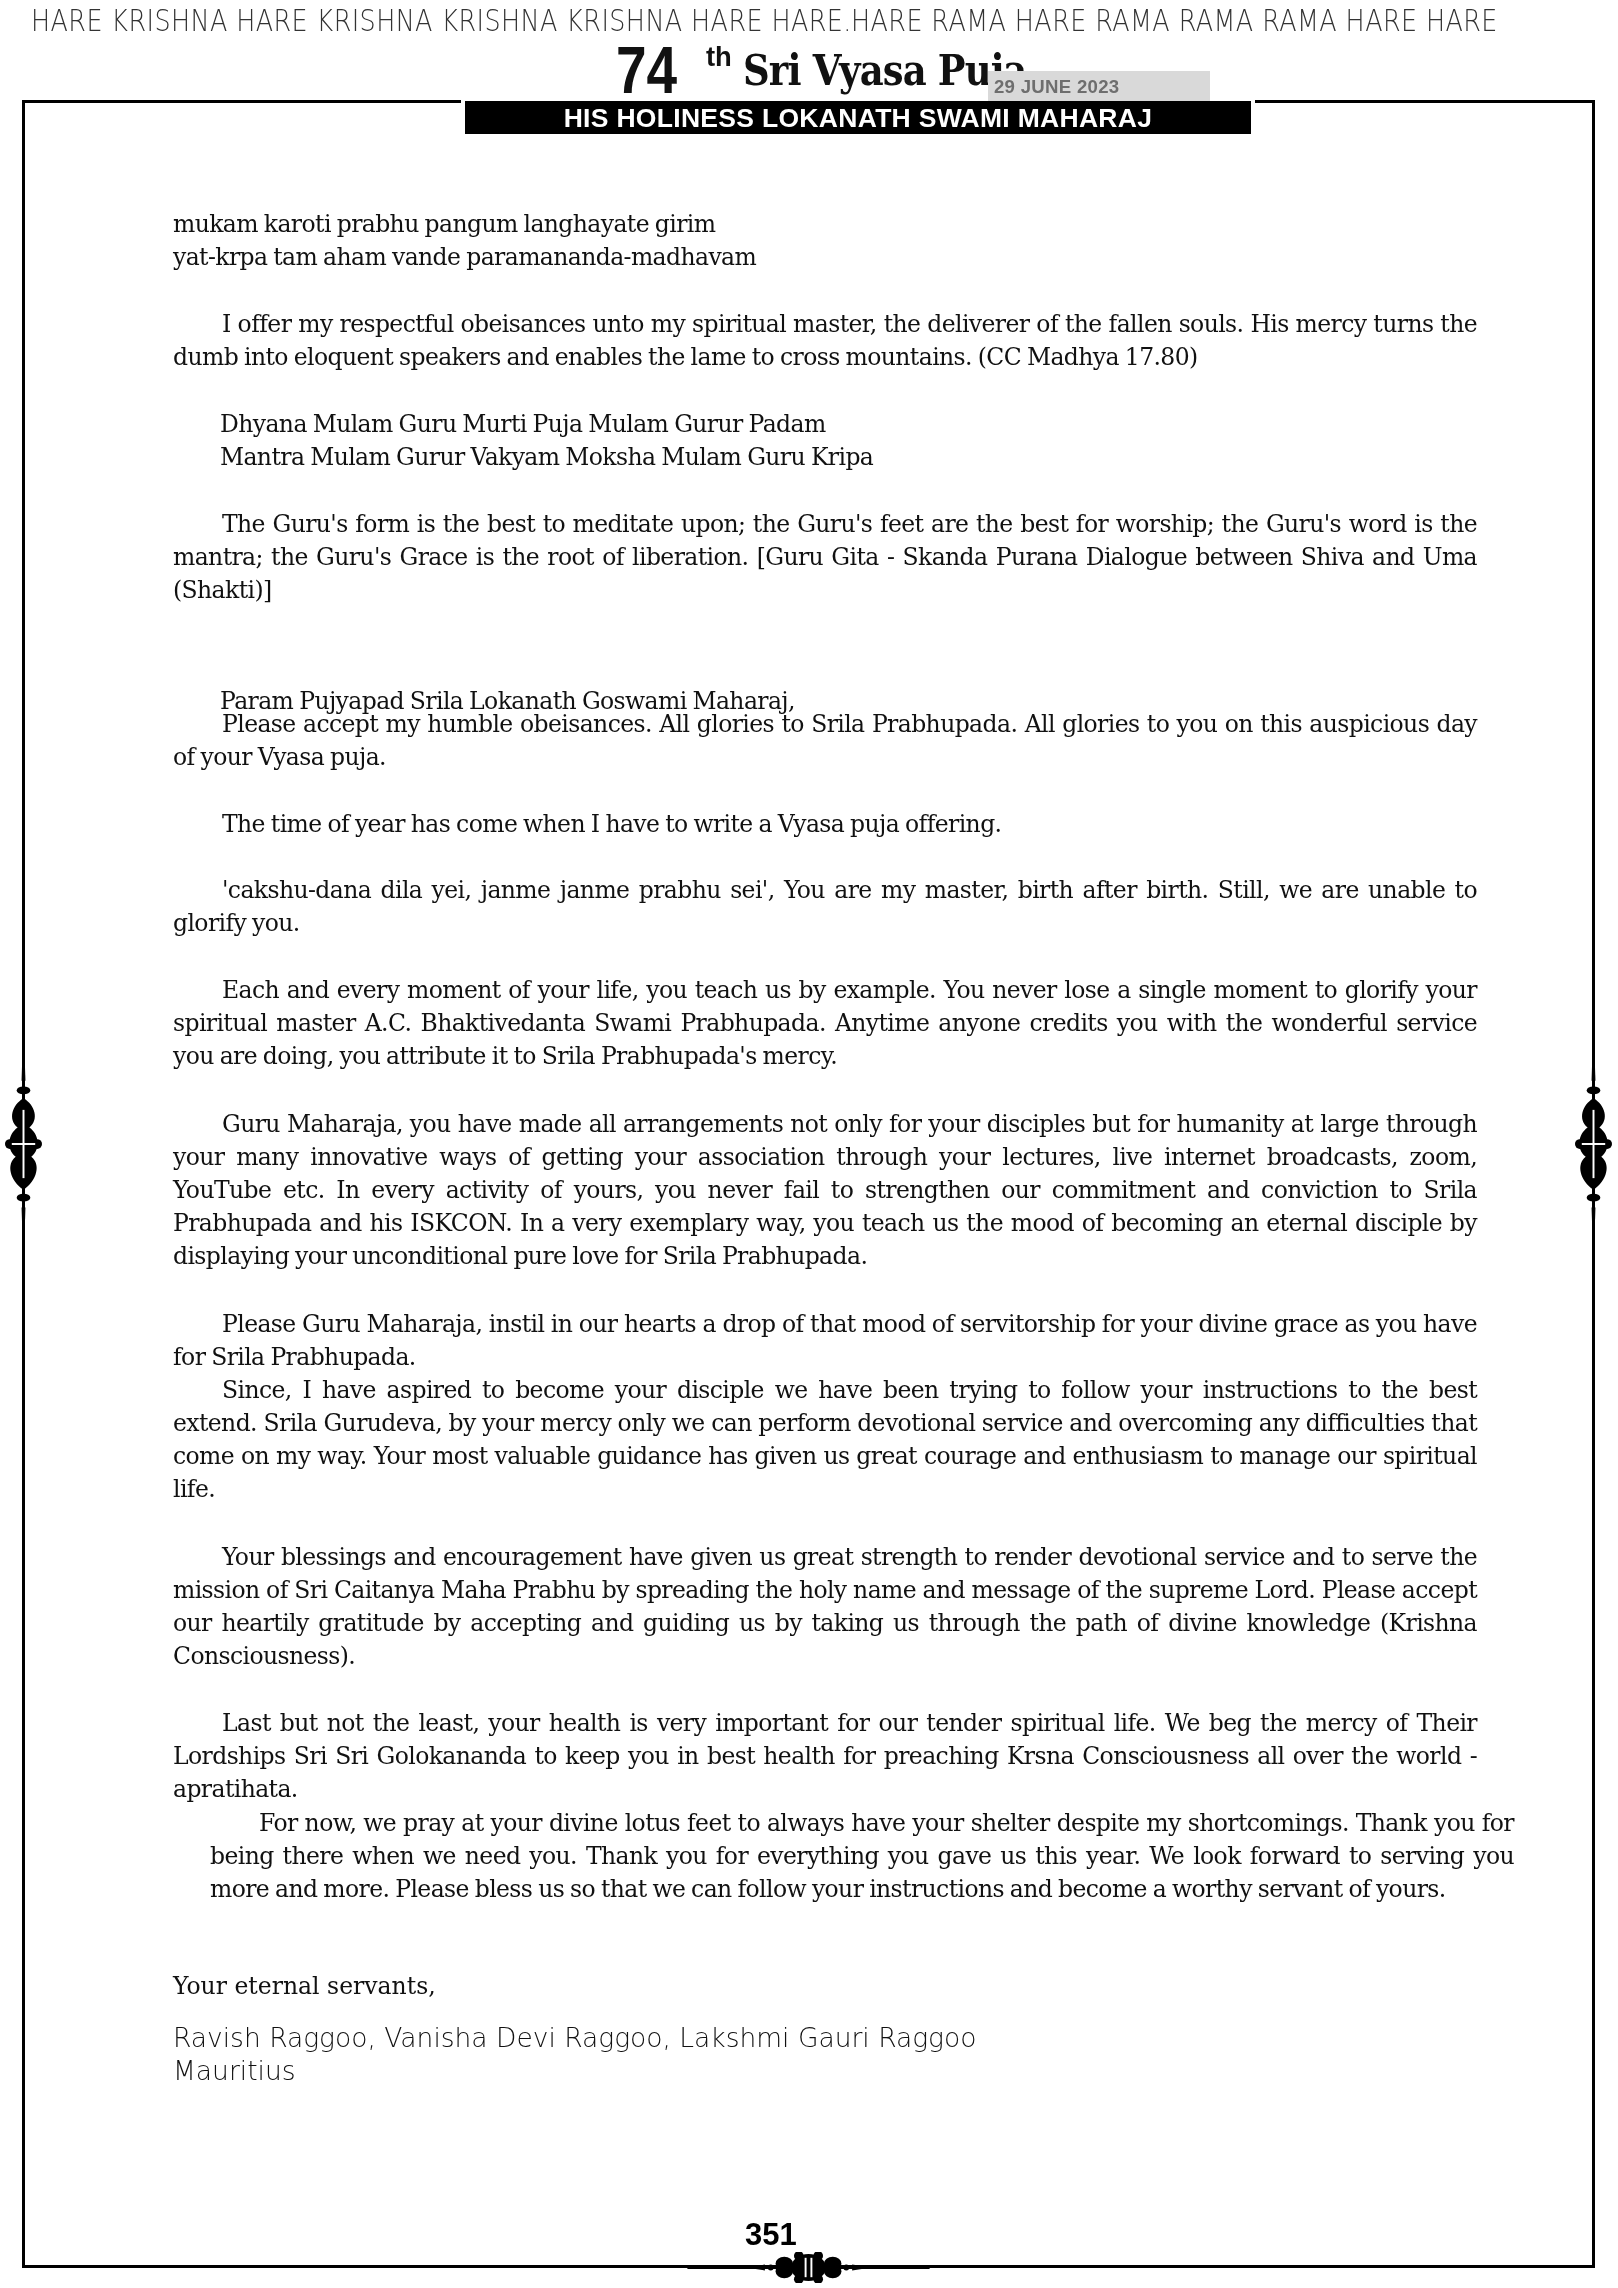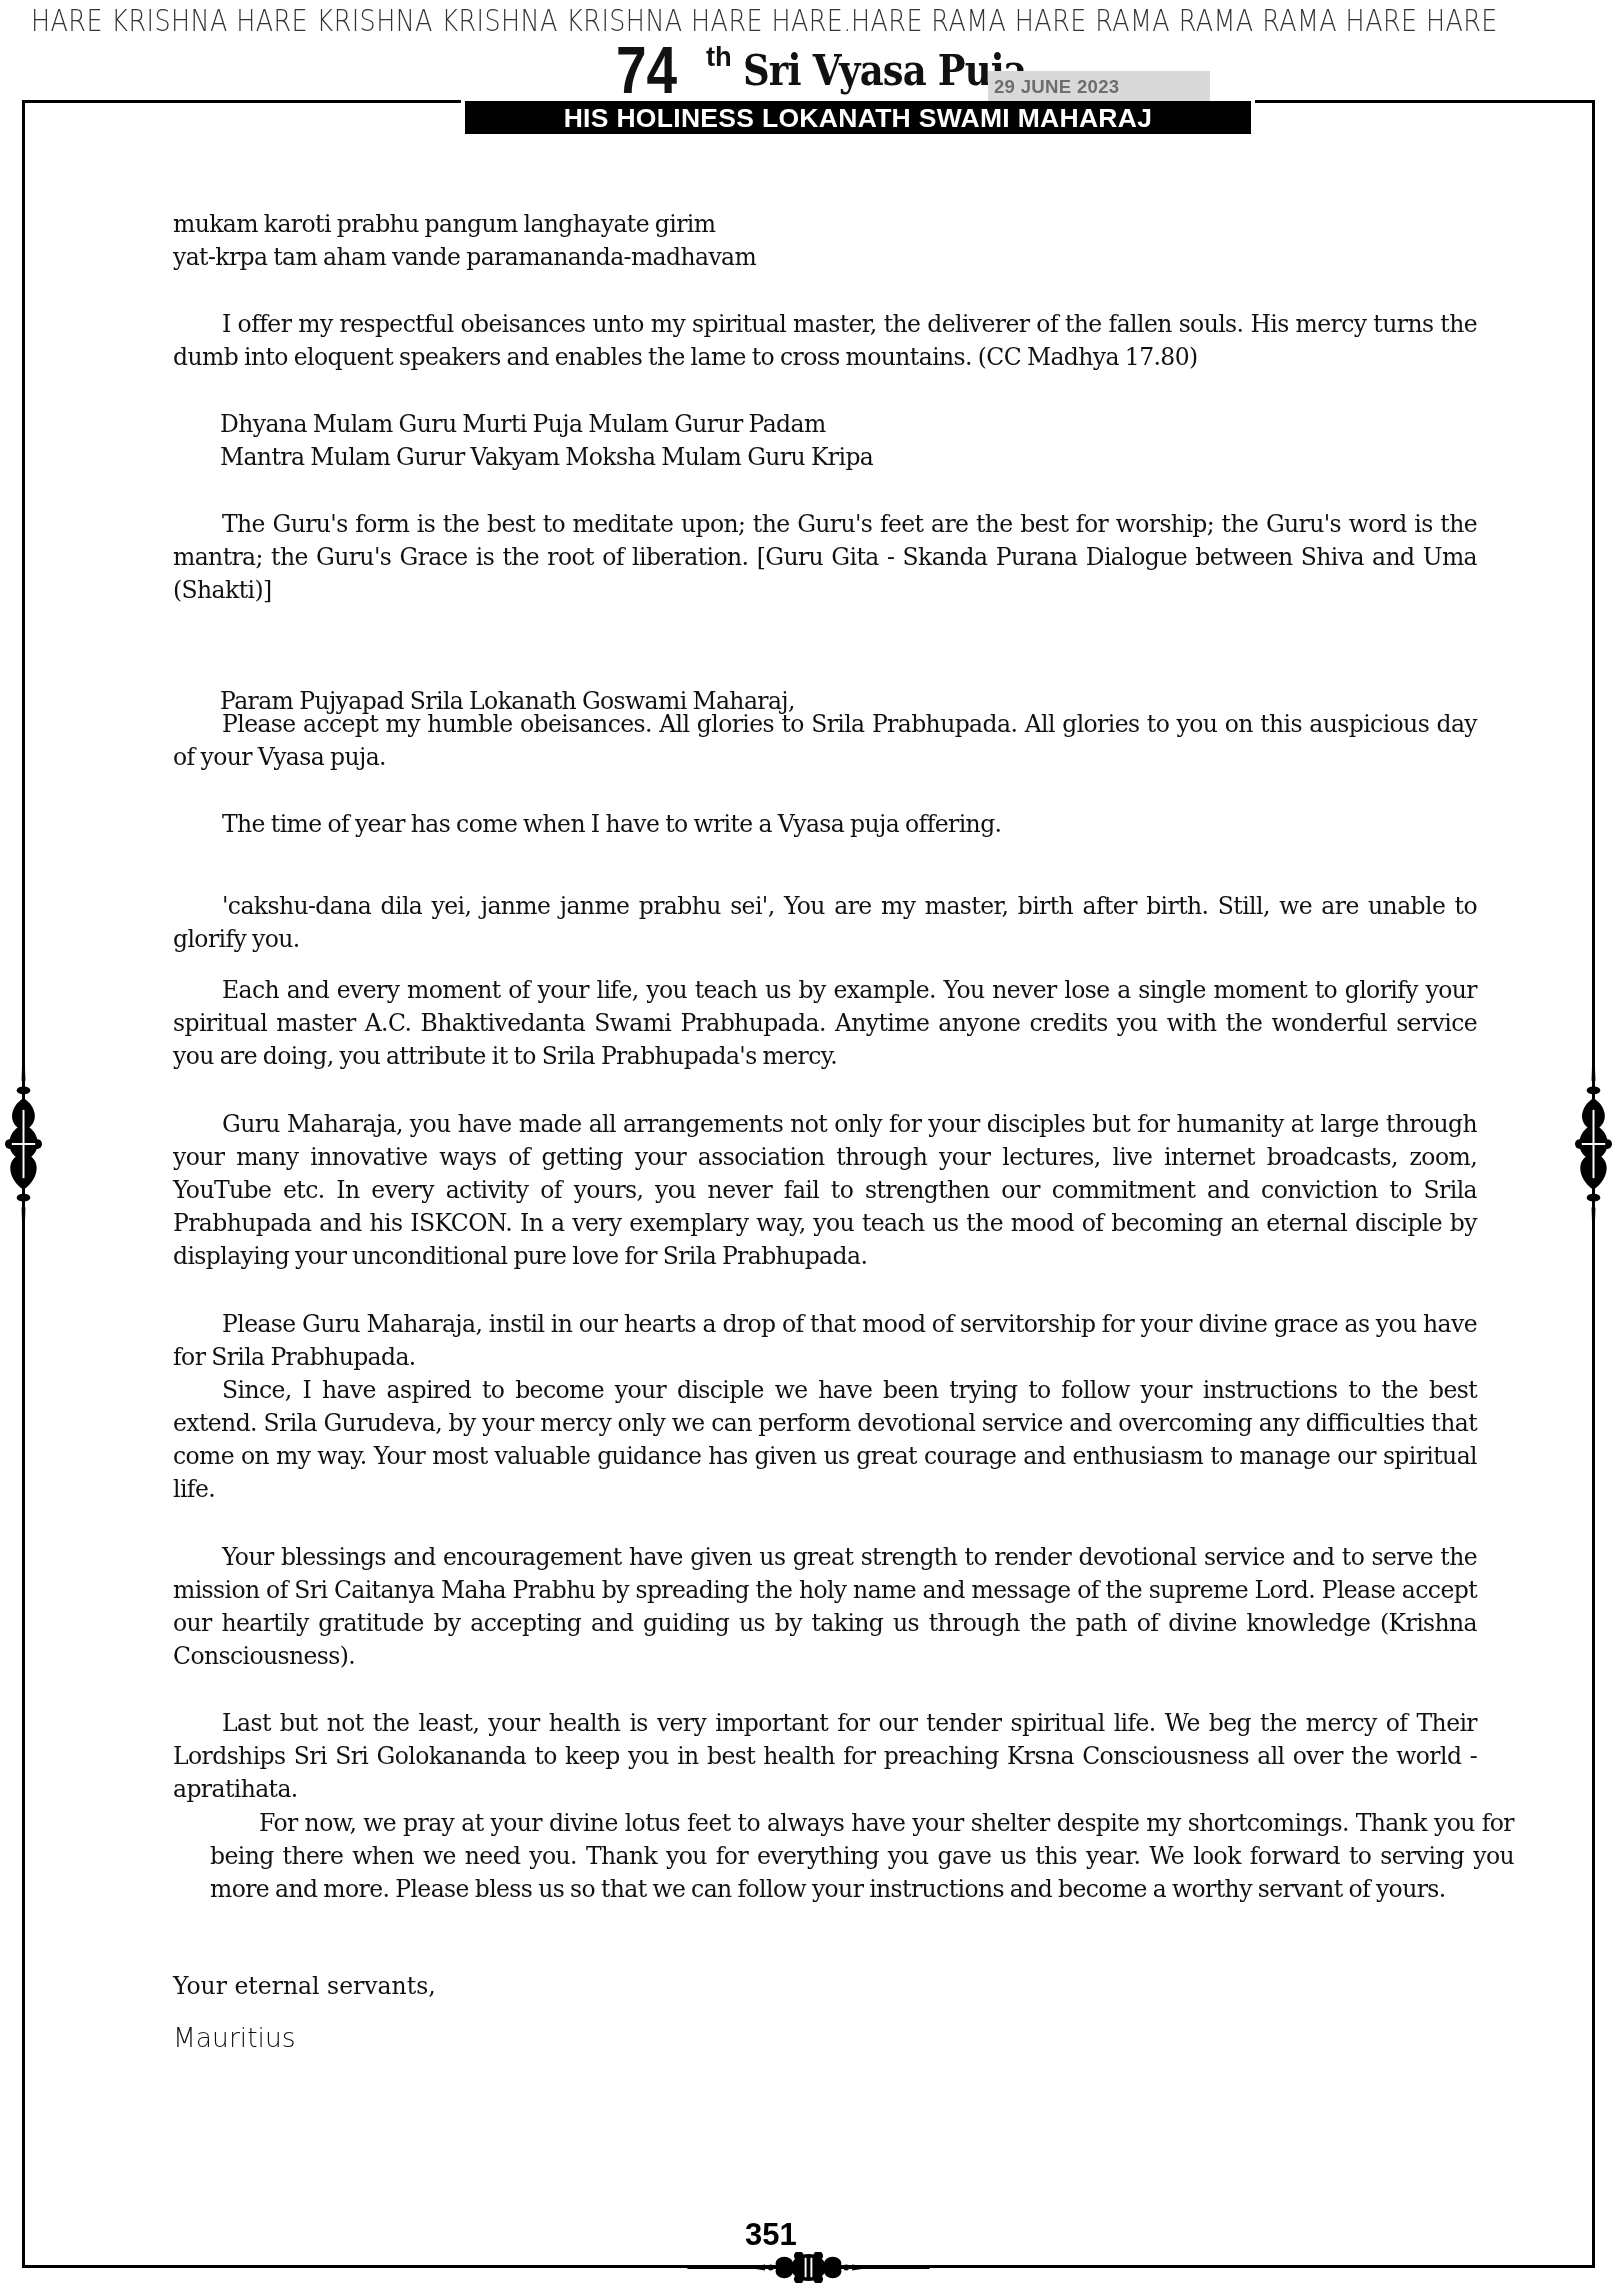--- a/index.html
+++ b/index.html
@@ -97,32 +97,33 @@
 
   <p class="line narrow" style="top:408px; left:47px;">Dhyana Mulam Guru Murti Puja Mulam Gurur Padam</p>
   <p class="line narrow" style="top:441px; left:47px;">Mantra Mulam Gurur Vakyam Moksha Mulam Guru Kripa</p>
 
   <p class="indent narrow" style="top:508px;">The Guru's form is the best to meditate upon; the Guru's feet are the best for worship; the Guru's word is the mantra; the Guru's Grace is the root of  liberation.  [Guru Gita - Skanda Purana Dialogue between Shiva and Uma (Shakti)]</p>
 
   <p class="line narrow" style="top:641px; left:47px;margin-top:44px;">Param Pujyapad Srila Lokanath Goswami Maharaj,</p>
 
   <p class="indent narrow" style="top:708px;">Please accept my humble obeisances. All glories to Srila Prabhupada. All glories to you on this auspicious day of  your Vyasa puja.</p>
   <p class="indent narrow" style="top:808px;">The time of  year has come when I have to write a Vyasa puja offering.</p>
-  <p class="indent narrow" style="top:874px;margin-top:16px;">'cakshu-dana dila yei, janme janme prabhu sei', You are my master, birth after birth. Still, we are unable to glorify you.</p>
+  <p class="indent narrow" style="top:874px;">'cakshu-dana dila yei, janme janme prabhu sei', You are my master, birth after birth. Still, we are unable to glorify you.</p>
   <p class="indent narrow" style="top:974px;">Each and every moment of  your life, you teach us by example. You never lose a single moment to glorify your spiritual master A.C. Bhaktivedanta Swami Prabhupada. Anytime anyone credits you with the wonderful service you are doing, you attribute it to Srila Prabhupada's mercy.</p>
   <p class="indent narrow" style="top:1108px;">Guru Maharaja, you have made all arrangements not only for your disciples but for humanity at large through your many innovative ways of  getting your association through your lectures, live internet broadcasts, zoom, YouTube etc. In every activity of  yours, you never fail to strengthen our commitment and conviction to Srila Prabhupada and his ISKCON. In a very exemplary way, you teach us the mood of  becoming an eternal disciple by displaying your unconditional pure love for Srila Prabhupada.</p>
   <p class="indent narrow" style="top:1308px;">Please Guru Maharaja, instil in our hearts a drop of  that mood of  servitorship for your divine grace as you have for Srila Prabhupada.</p>
   <p class="indent narrow" style="top:1374px;">Since, I have aspired to become your disciple we have been trying to follow your instructions to the best extend. Srila Gurudeva, by your mercy only we can perform devotional service and overcoming any difficulties that come on my way. Your most valuable guidance has given us great courage and enthusiasm to manage our spiritual life.</p>
   <p class="indent narrow" style="top:1541px;">Your blessings and encouragement have given us great strength to render devotional service and to serve the mission of  Sri Caitanya Maha Prabhu by spreading the holy name and message of  the supreme Lord. Please accept our heartily gratitude by accepting and guiding us by taking us through the path of  divine knowledge (Krishna Consciousness).</p>
   <p class="indent narrow" style="top:1707px;">Last but not the least, your health is very important for our tender spiritual life. We beg the mercy of  Their Lordships Sri Sri Golokananda to keep you in best health for preaching Krsna Consciousness all over the world - apratihata.</p>
   <p class="indent narrow" style="top:1807px;margin-left:37px;">For now, we pray at your divine lotus feet to always have your shelter despite my shortcomings. Thank you for being there when we need you. Thank you for everything you gave us this year. We look forward to serving you more and more. Please bless us so that we can follow your instructions and become a worthy servant of  yours.</p>
 </div>
 
 <div class="closing">Your eternal servants,</div>
 <div class="sig-block">
+  <div>Ravish Raggoo, Vanisha Devi Raggoo, Lakshmi Gauri Raggoo</div>
   <div>Mauritius</div>
 </div>
 
 <div class="page-num">351</div>
 
 <svg class="bottom-ornament" viewBox="0 0 250 32">
   <line x1="0" y1="16" x2="250" y2="16" stroke="#000" stroke-width="3"></line>
   <g fill="#000">
     <polygon points="60,16 80,13 80,19"></polygon>
     <polygon points="190,16 170,13 170,19"></polygon>

